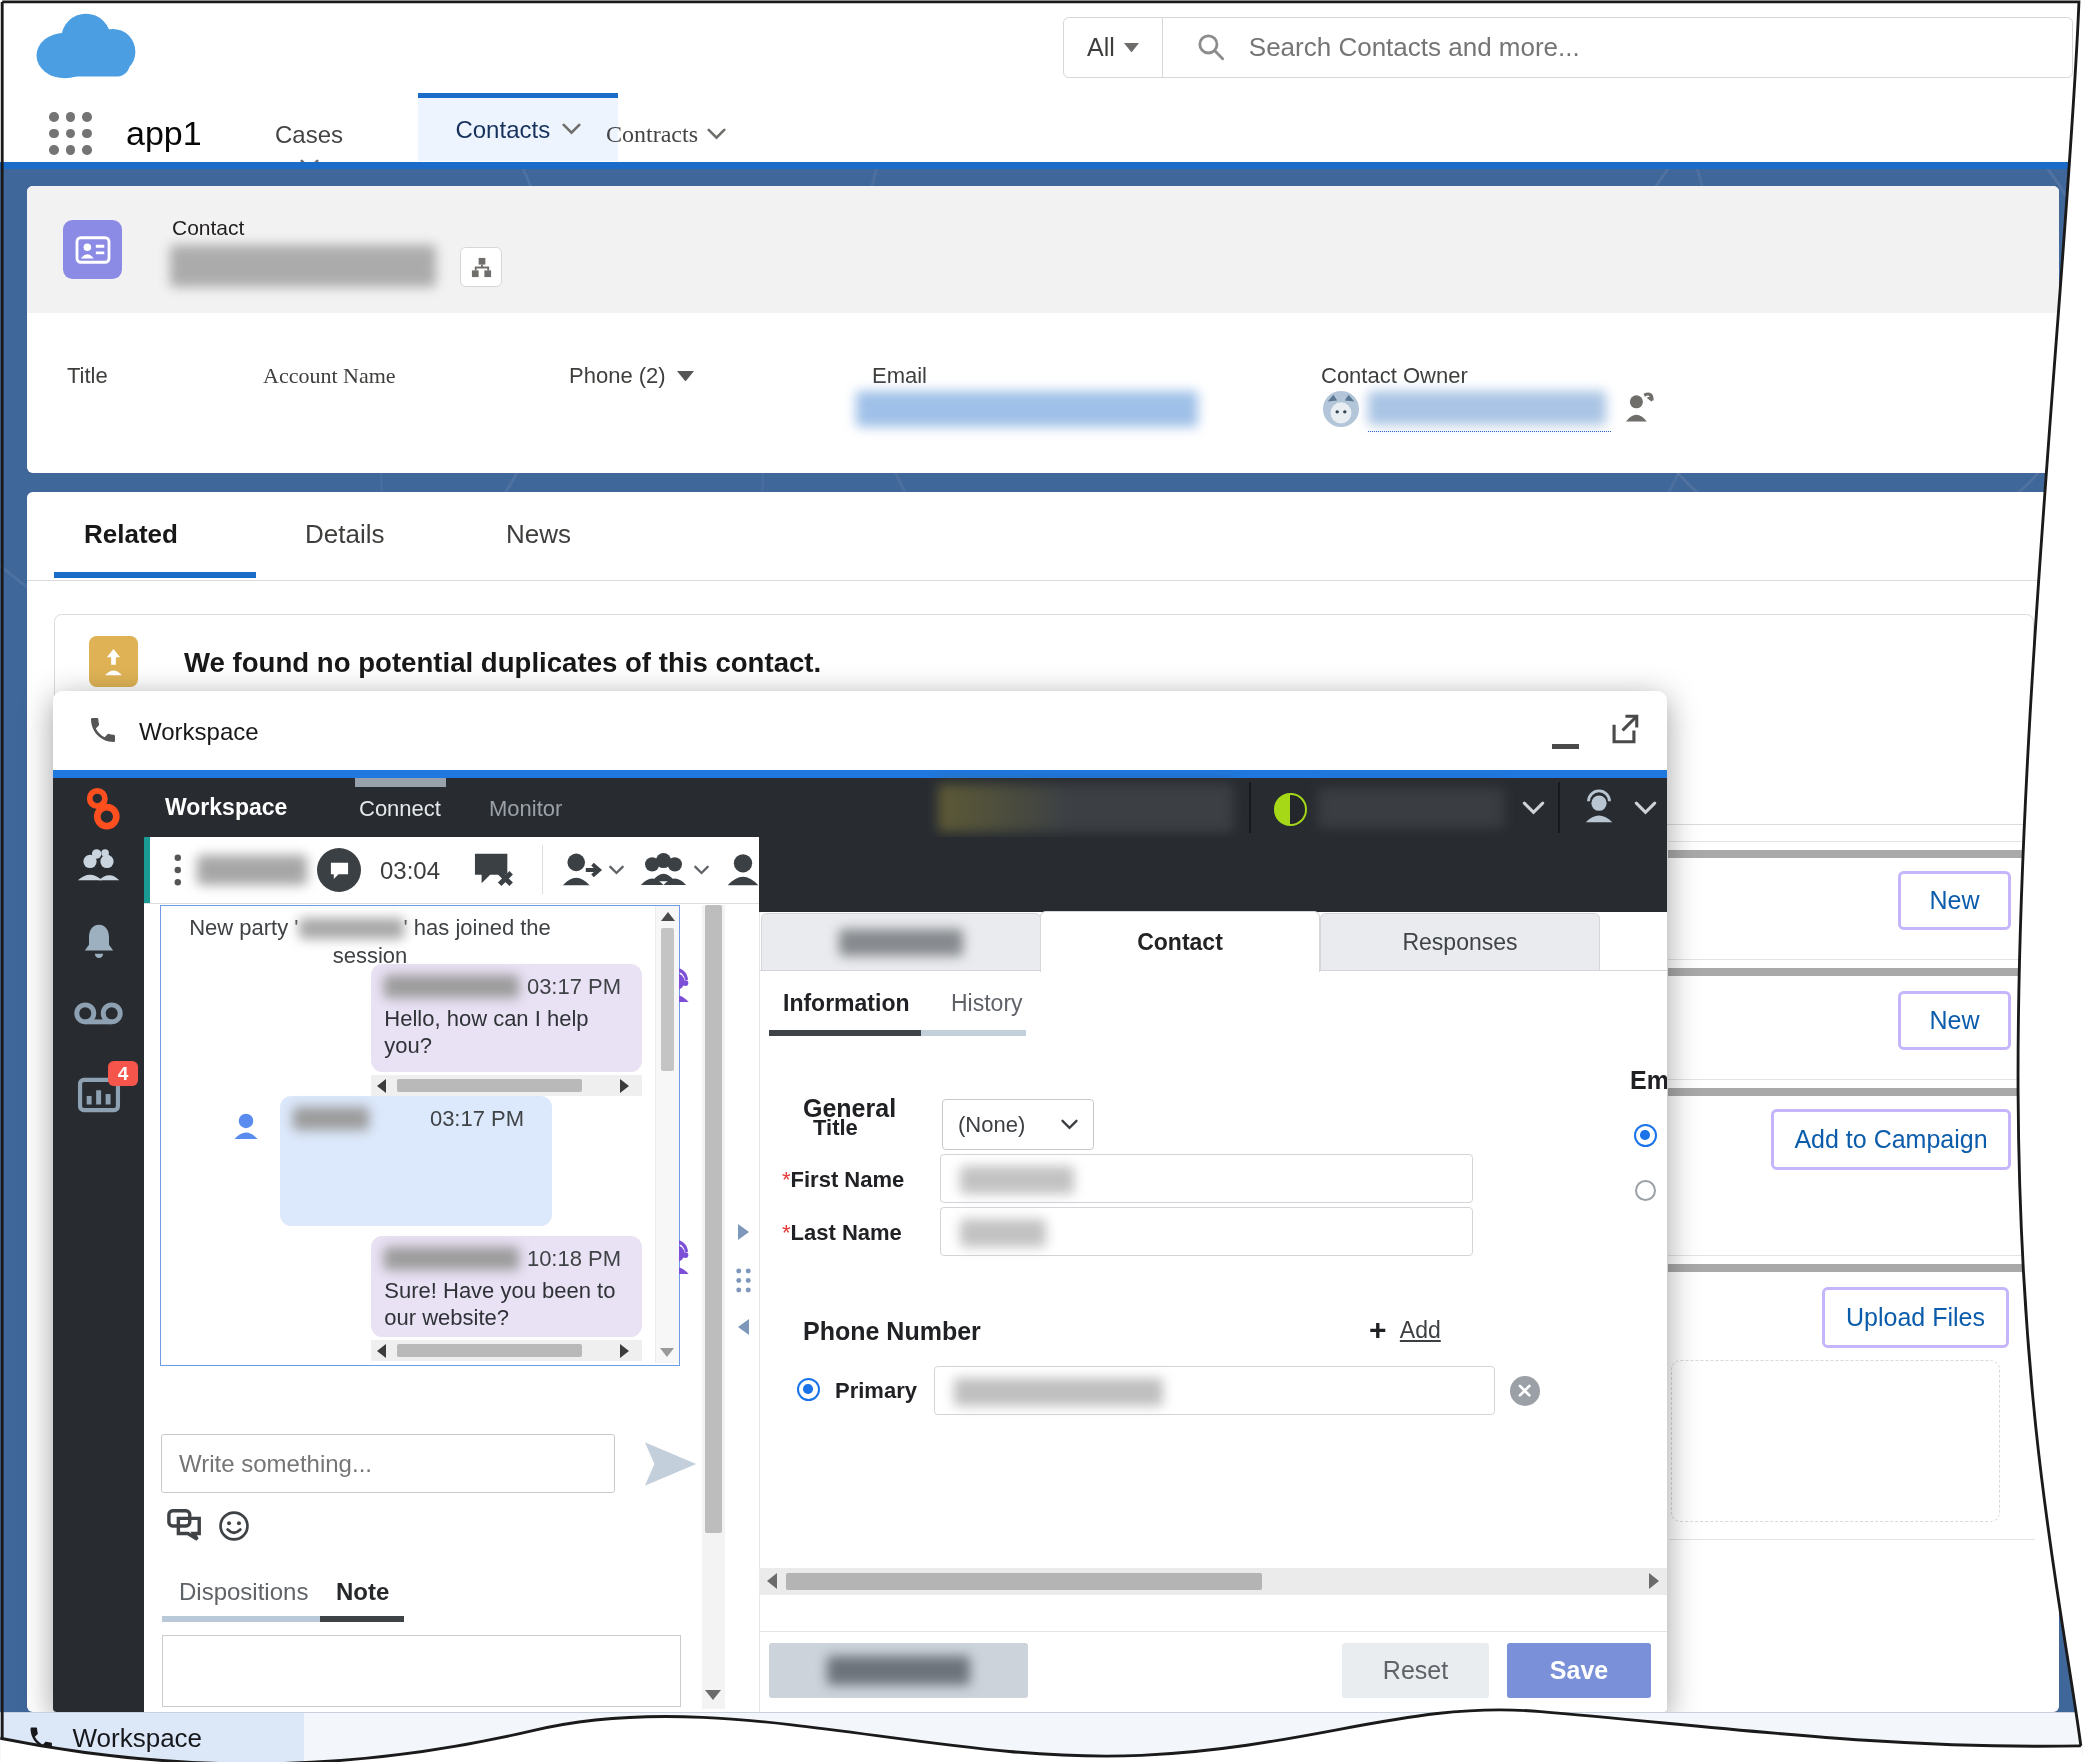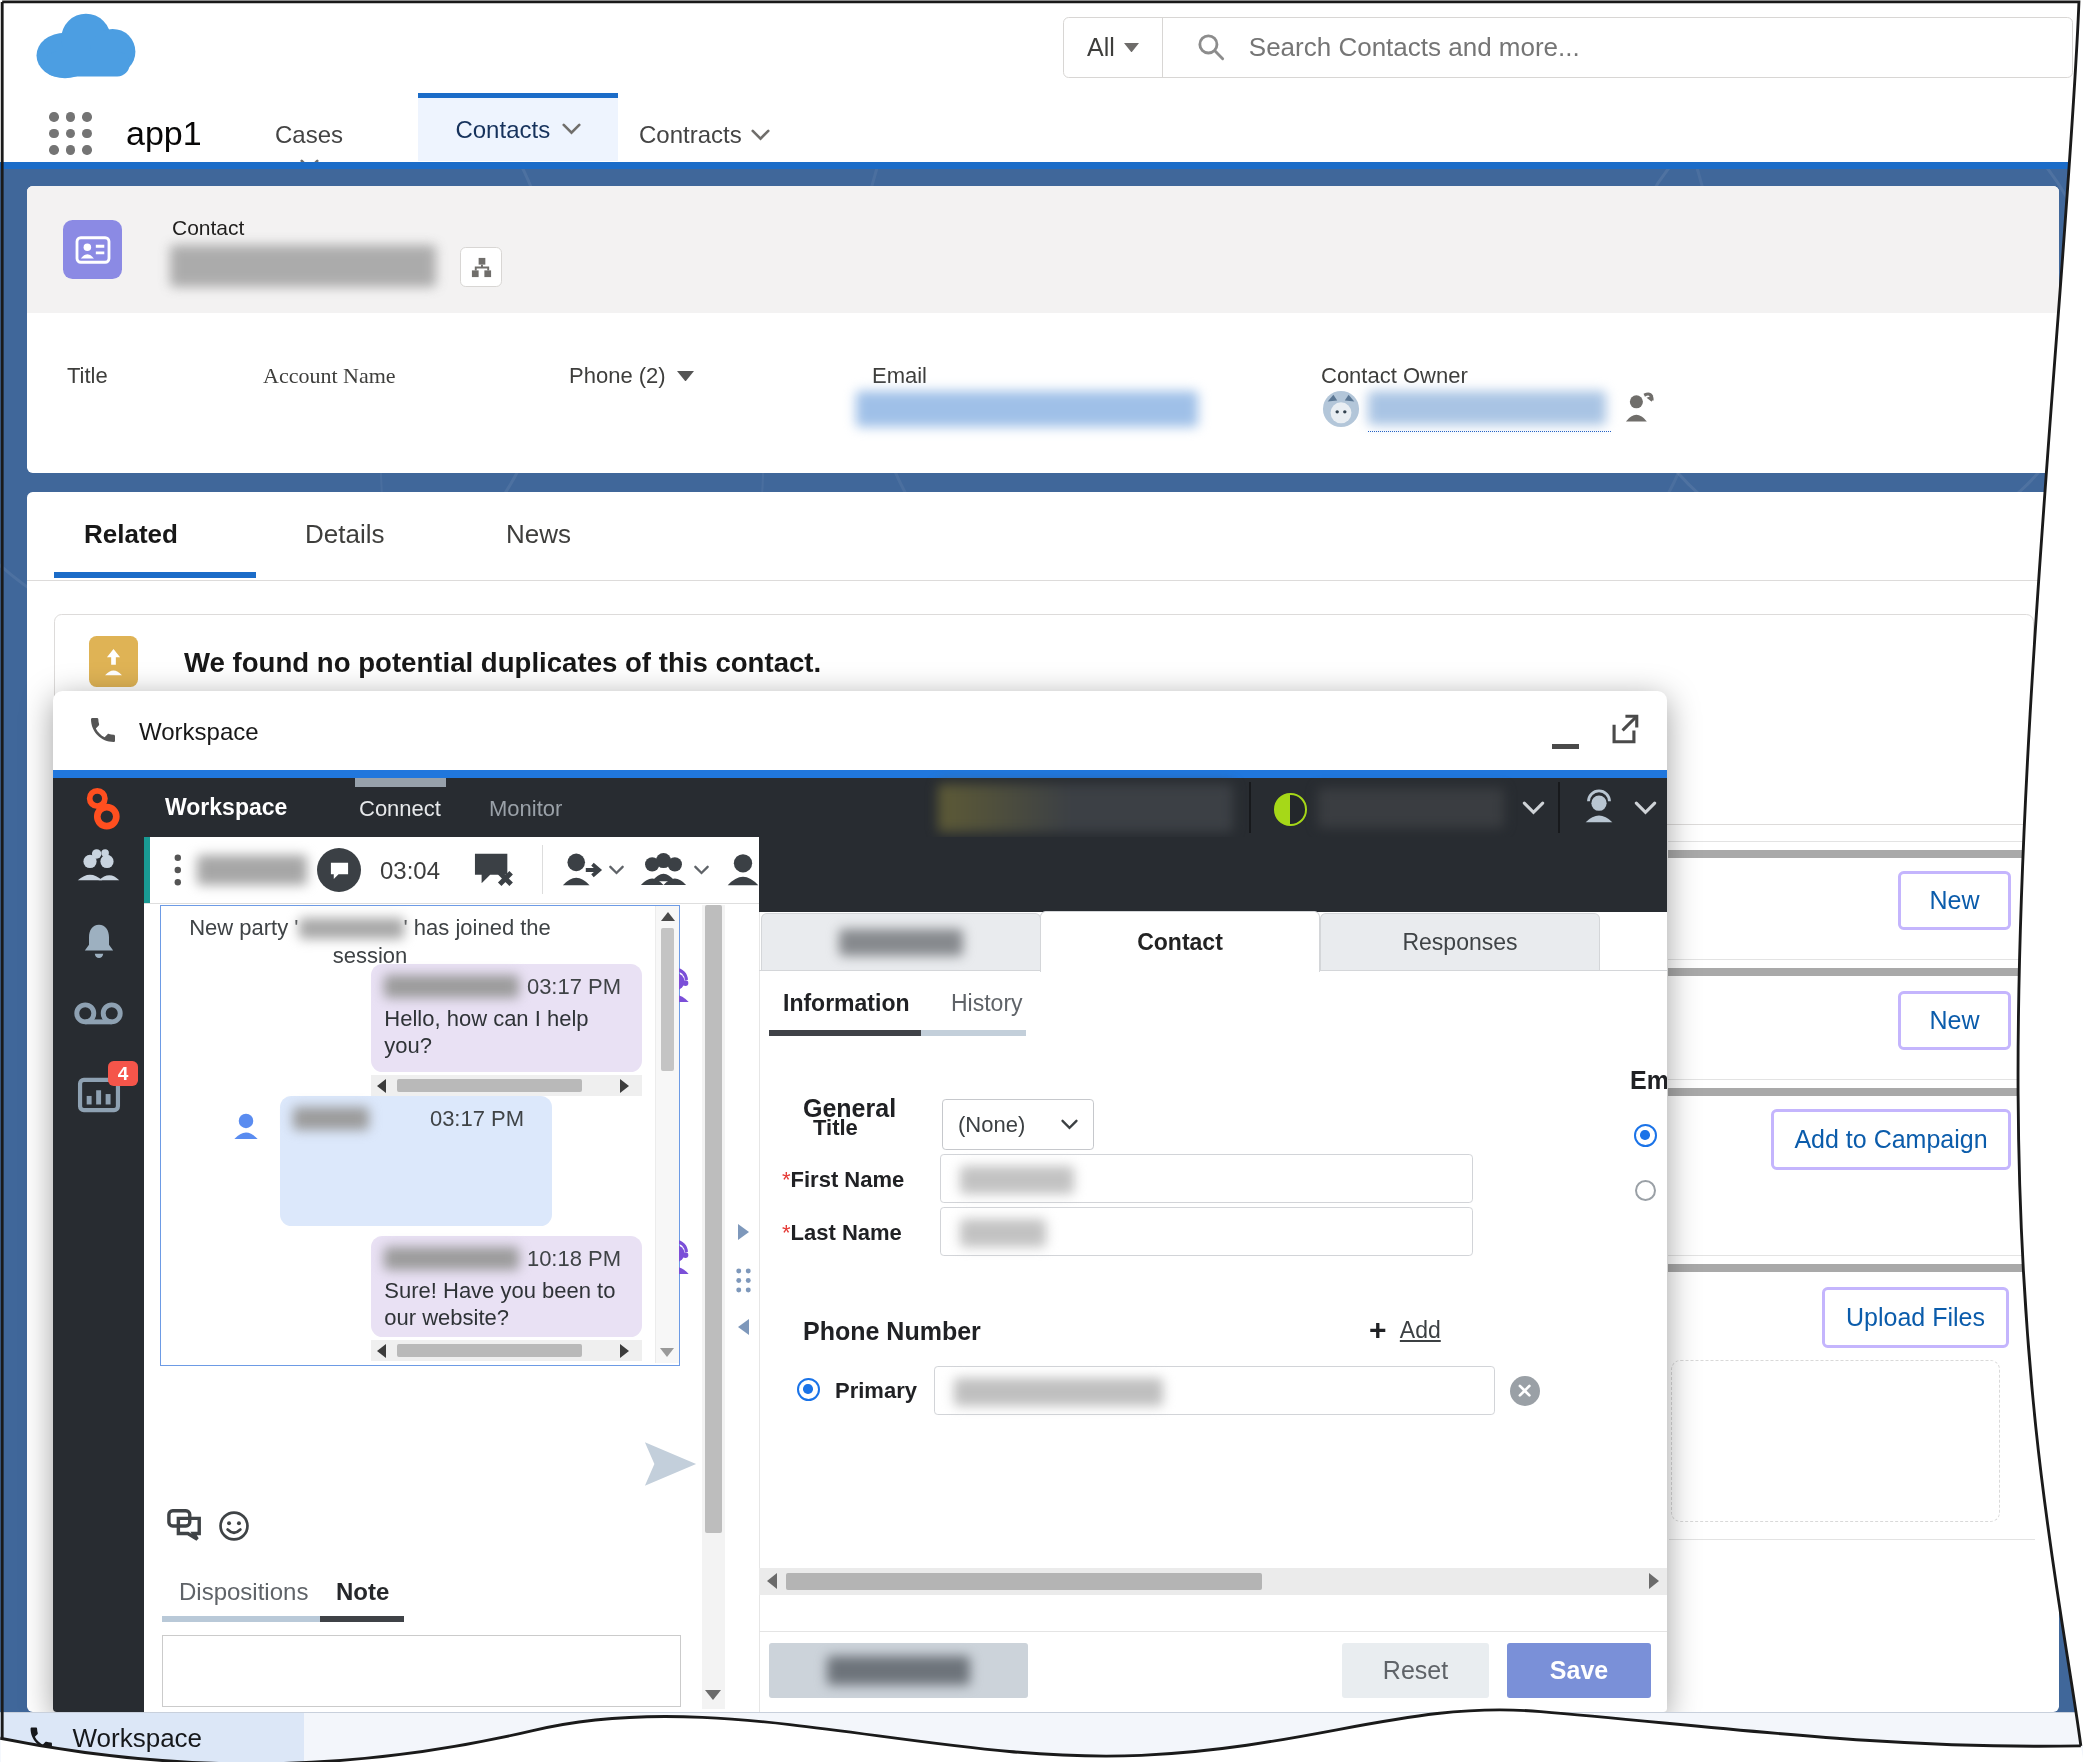--- a/index.html
+++ b/index.html
@@ -57,21 +57,21 @@
         </svg>
     </div>
 
     <div class="abs" style="left:418px;top:93px;width:200px;height:68px;background:#eef4fe;border-top:5.7px solid #1b6cc8;box-sizing:border-box;display:flex;align-items:center;justify-content:center;gap:11.4px;">
       <span style="font-size:24px;color:#16325c;">Contacts</span>
       <svg class="chev" width="19" height="12.4" viewBox="0 0 22 14">
           <path d="M2 2 L11 11 L20 2" fill="none" stroke="currentColor" stroke-width="3" stroke-linecap="round"></path>
         </svg>
     </div>
 
-    <div class="abs tabtxt" style="left:639px;top:121px;">
+    <div class="abs tabtxt" style="left:606px;top:121px;font-family:Liberation Serif, serif;">
       <span>Contracts</span>
       <svg class="chev" width="19" height="12.4" viewBox="0 0 22 14">
           <path d="M2 2 L11 11 L20 2" fill="none" stroke="currentColor" stroke-width="3" stroke-linecap="round"></path>
         </svg>
     </div>
 
     <div class="abs" style="left:1063px;top:17px;width:1008px;height:59px;border:1px solid #d8d6d4;border-radius:5.7px;display:flex;align-items:center;">
       <div style="display:flex;align-items:center;gap:9.5px;padding:0 23px;height:100%;border-right:1px solid #d8d6d4;">
         <span style="font-size:25px;color:#3e3e3c;">All</span>
         <svg width="15" height="9.5" viewBox="0 0 16 10">
@@ -388,20 +388,21 @@
         <circle cx="5" cy="4" r="2.6" fill="#7e98bb"></circle>
           <circle cx="15" cy="4" r="2.6" fill="#7e98bb"></circle>
         <circle cx="5" cy="14" r="2.6" fill="#7e98bb"></circle>
           <circle cx="15" cy="14" r="2.6" fill="#7e98bb"></circle>
         <circle cx="5" cy="24" r="2.6" fill="#7e98bb"></circle>
           <circle cx="15" cy="24" r="2.6" fill="#7e98bb"></circle>
       </svg>
       <div class="tri" style="margin:25px auto 0;border-top:8.6px solid transparent;border-bottom:8.6px solid transparent;border-right:11.4px solid #7e98bb;width:0;"></div>
     </div>
 
+    <input class="abs" style="left: 108px; top: 743px; width: 454px; height: 59px; border: 1px solid rgb(201, 201, 201); border-radius: 2.9px; box-sizing: border-box; padding: 0px 17px; font-size: 24px; color: rgb(60, 64, 67); font-family: inherit; outline: none;" placeholder="Write something...">
     <svg class="abs" style="left:590px;top:749px;" width="55" height="48" viewBox="0 0 58 50">
       <path d="M2 48 L56 25 L2 2 L12 25 Z" fill="#c3cfdb"></path>
     </svg>
     <svg class="abs" style="left:112px;top:816px;" width="40" height="36" viewBox="0 0 21 19">
       <rect x="2" y="2" width="11" height="8" rx="2" fill="none" stroke="#3f4346" stroke-width="1.8"></rect>
       <path d="M7 6 h11 v8 h-3 l2 3 -5 -3 h-5 z" fill="none" stroke="#3f4346" stroke-width="1.8"></path>
     </svg>
     <svg class="abs" style="left:164px;top:818px;" width="34" height="34" viewBox="0 0 24 24">
       <circle cx="12" cy="12" r="9.5" fill="none" stroke="#3f4346" stroke-width="1.9"></circle>
       <circle cx="8.5" cy="10" r="1.4" fill="#3f4346"></circle>

